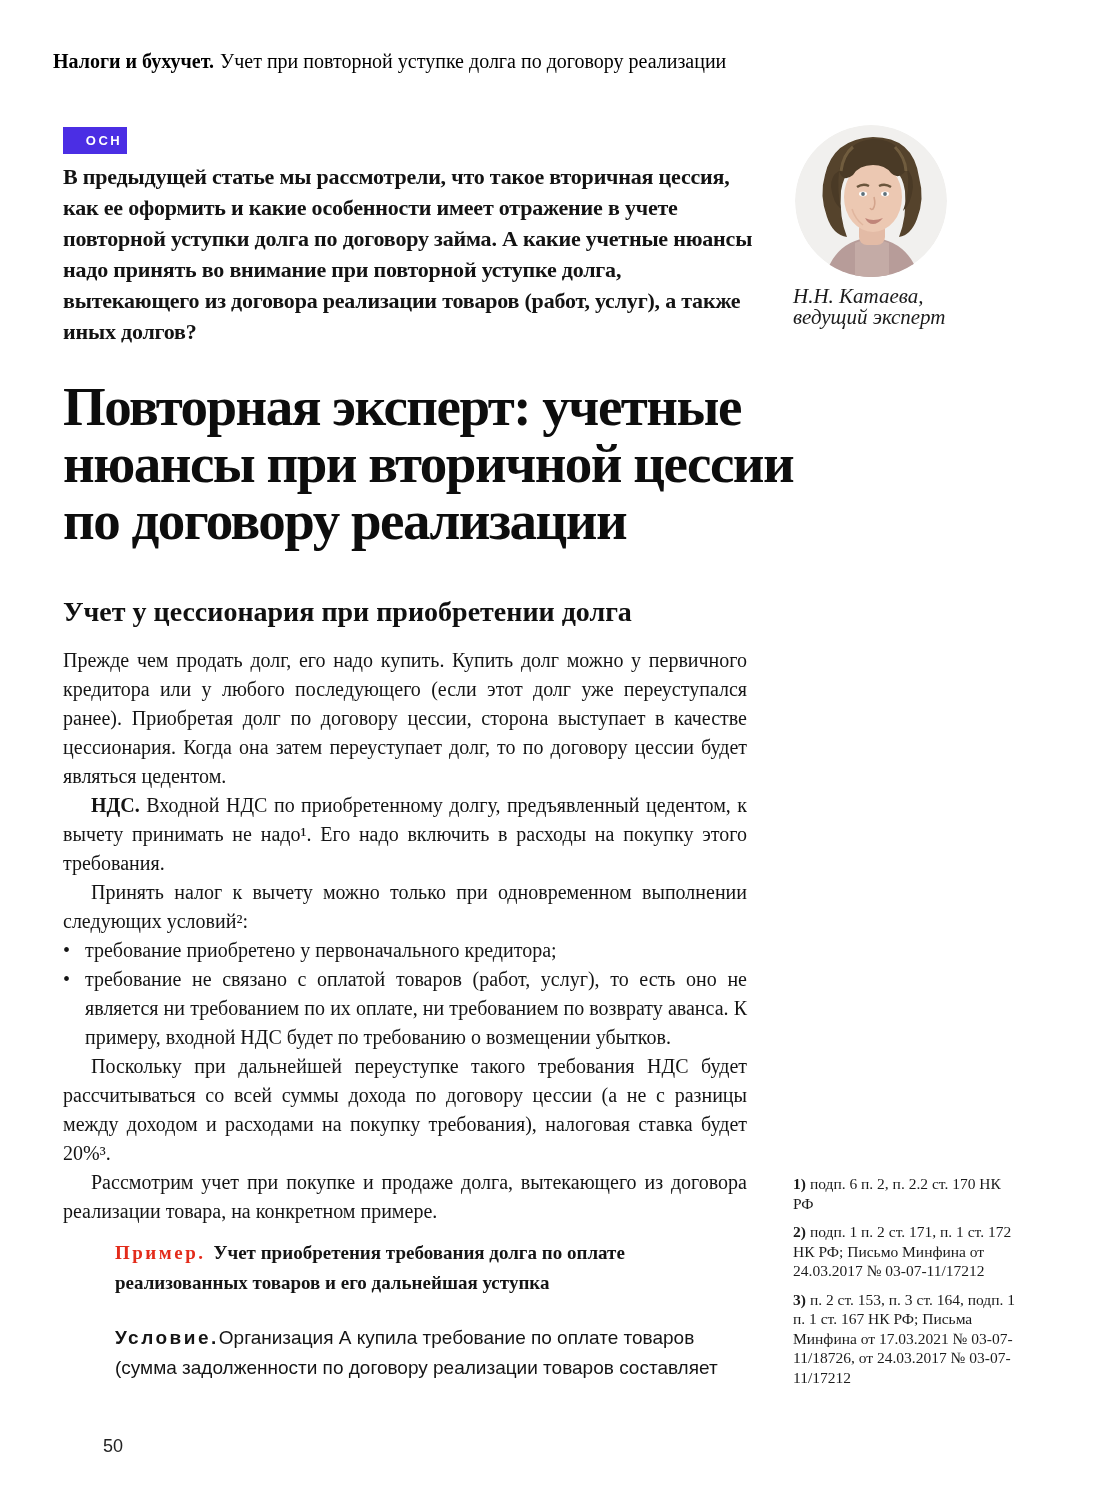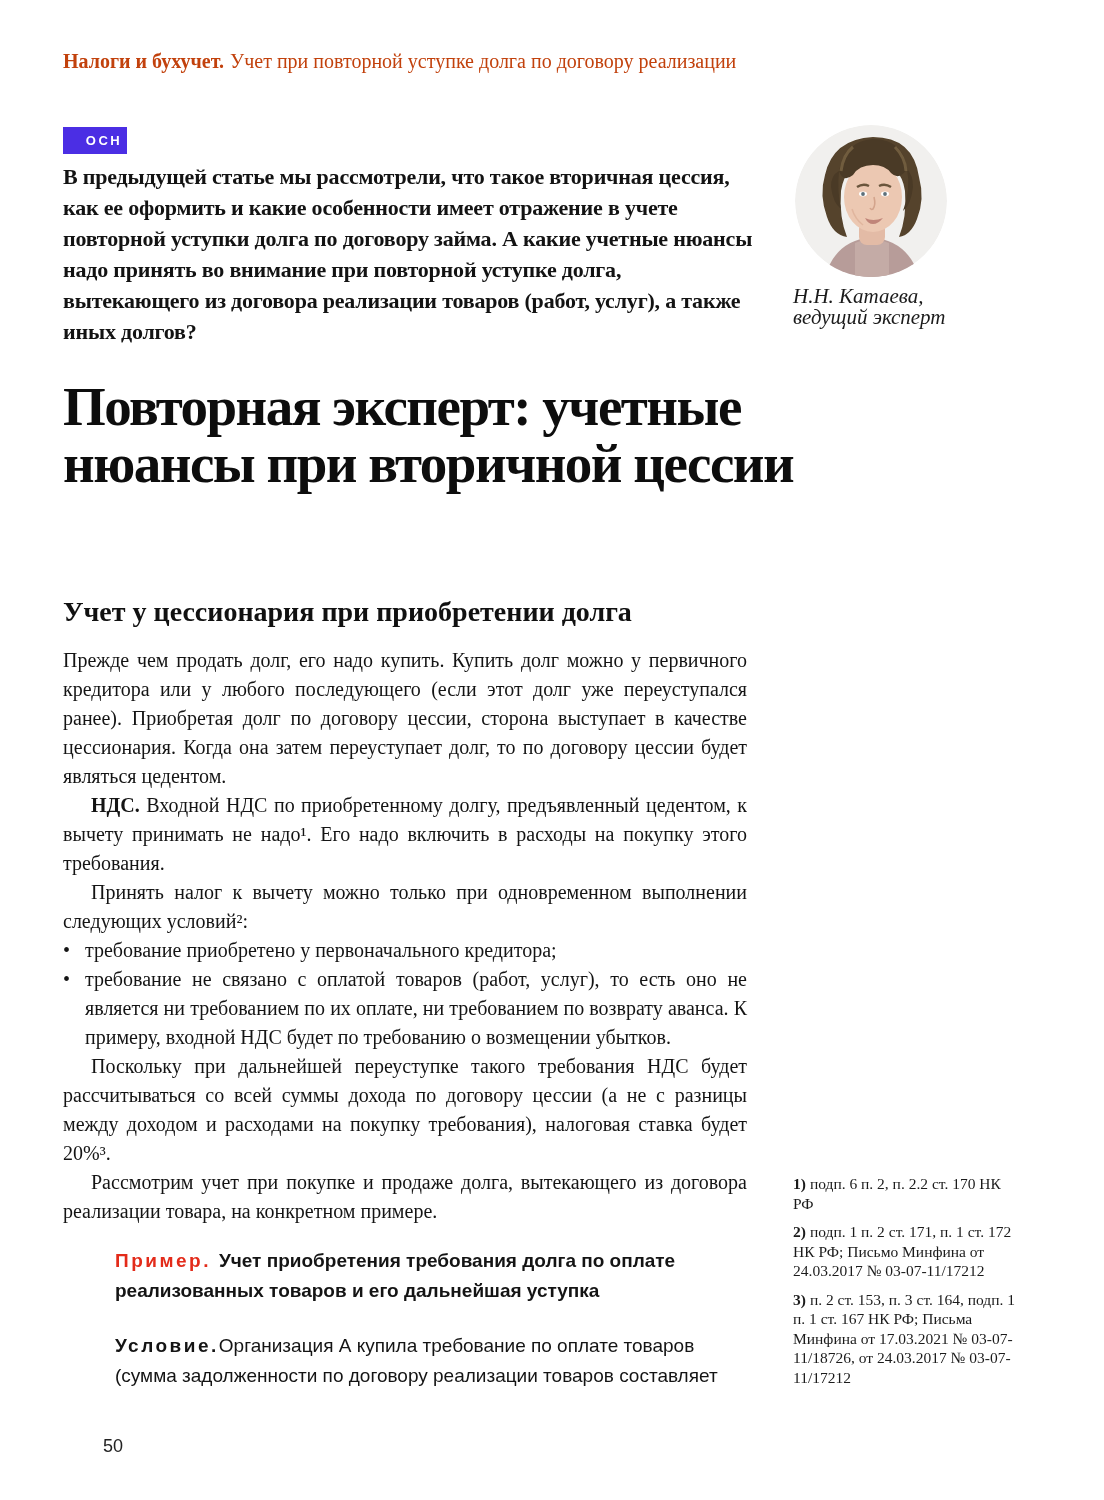--- a/index.html
+++ b/index.html
@@ -6,23 +6,23 @@
   .page{
     position:relative;
     width:1104px;height:1500px;
     background:#ffffff;
     font-family:"Liberation Serif","DejaVu Serif",serif;
     color:#141414;
     overflow:hidden;
   }
   
   .kicker{
-    position:absolute;left:63px;top:49px;width:900px;
+    position:absolute;left:53px;top:49px;width:900px;
     font-size:20px;line-height:24px;
-    color:#c2410c;
+    color:#000000;
   }
   .kicker-brand{font-weight:bold;margin-right:6px;}
   
   .badge{
     position:absolute;left:63px;top:127px;
     width:64px;height:27px;
     background:#4b2ee4;
     color:#ffffff;
     font-family:"Liberation Sans","DejaVu Sans",sans-serif;
     font-size:13px;font-weight:bold;letter-spacing:2.5px;
@@ -65,21 +65,21 @@
   .bullet{display:flex;}
   .dot{width:22px;flex:0 0 22px;}
   .dot::before{content:"\2022";}
   .btxt{flex:1;text-align:justify;}
   
   .example{
     position:absolute;left:115px;top:1238px;width:640px;
     font-family:"Liberation Sans","DejaVu Sans",sans-serif;
     font-size:19px;line-height:30px;color:#141414;
   }
-  .ex-head{margin:8px 0 25px 0;font-weight:bold;}
+  .ex-head{margin:0 0 25px 0;font-weight:bold;font-family:Liberation Serif, serif;}
   .ex-label{
     color:#e32b1a;font-weight:bold;letter-spacing:2.5px;margin-right:8px;
   }
   .cond-label{font-weight:bold;letter-spacing:2.5px;}
   .ex-cond{margin:0;font-weight:normal;}
   
   .footnotes{
     position:absolute;left:793px;top:1170px;width:232px;
     font-size:15.5px;line-height:19.5px;color:#1b1b1b;
   }
@@ -148,20 +148,21 @@
     </svg>
     <div class="caption">
       <div>Н.Н. Катаева,</div>
       <div>ведущий эксперт</div>
     </div>
   </div>
 
   <h1 class="title">
     <div>Повторная эксперт: учетные</div>
     <div>нюансы при вторичной цессии</div>
+    <div>по договору реализации</div>
   </h1>
 
   <h2 class="section">Учет у цессионария при приобретении долга</h2>
 
   <div class="body">
     <p class="noindent">Прежде чем продать долг, его надо купить. Купить долг можно у первичного кредитора или у любого последующего (если этот долг уже переуступался ранее). Приобретая долг по договору цессии, сторона выступает в качестве цессионария. Когда она затем переуступает долг, то по договору цессии будет являться цедентом.</p>
     <p class="indent"><span class="lead">НДС.</span><span> Входной НДС по приобретенному долгу, предъявленный цедентом, к вычету принимать не надо¹. Его надо включить в расходы на покупку этого требования.</span></p>
     <p class="indent">Принять налог к вычету можно только при одновременном выполнении следующих условий²:</p>
     <div class="bullet">
       <span class="dot"></span>

